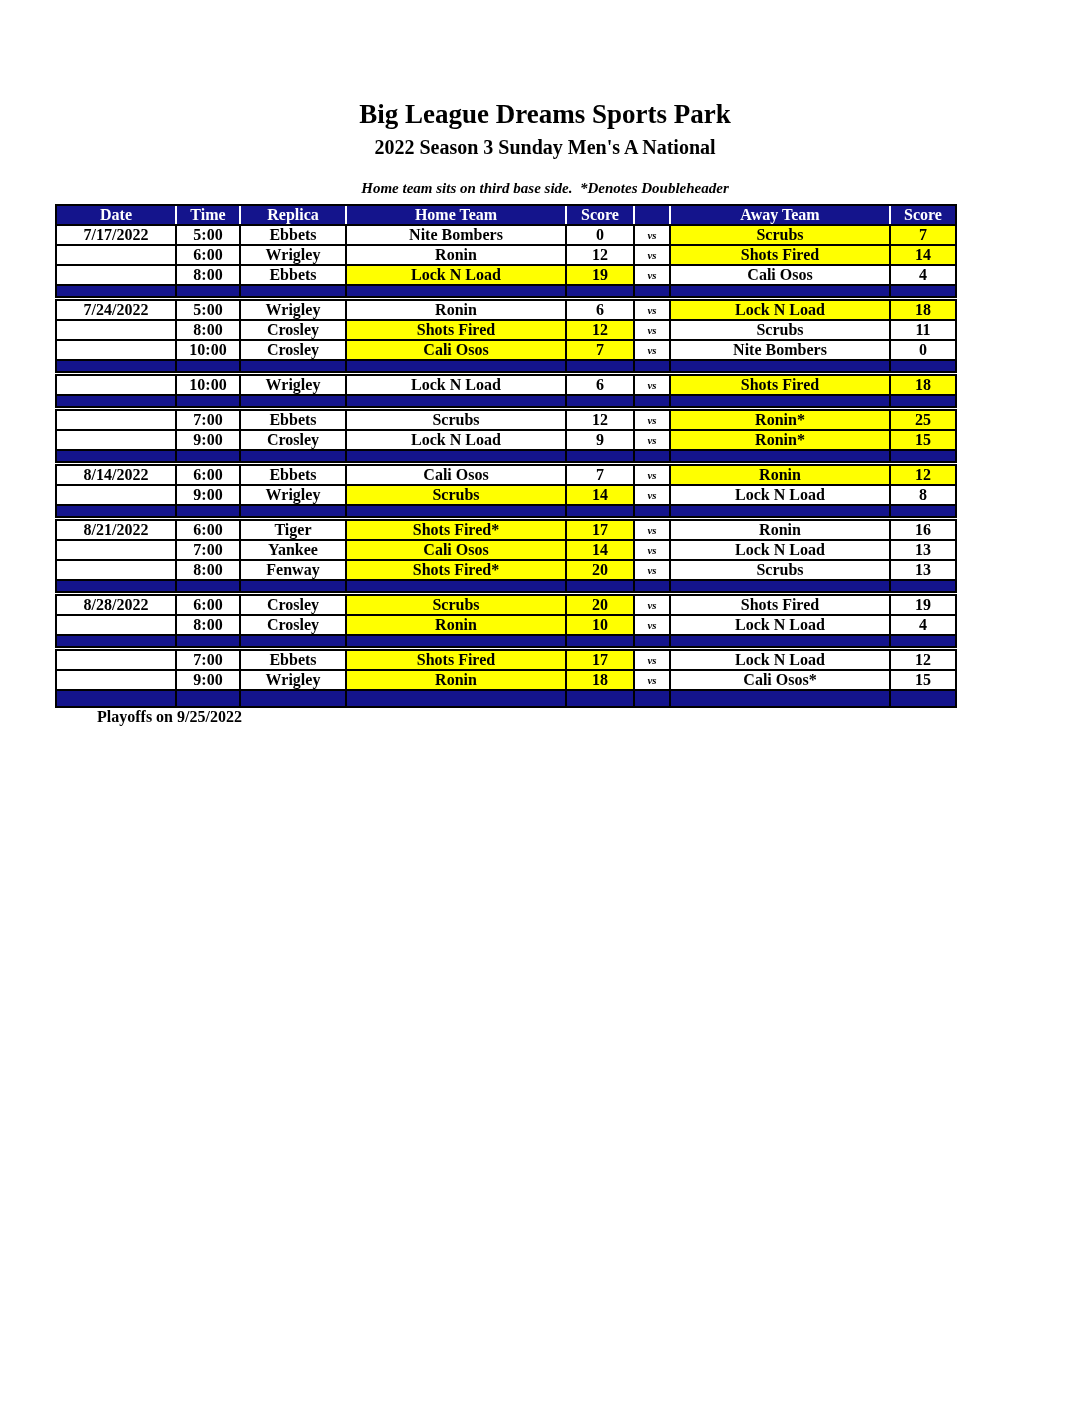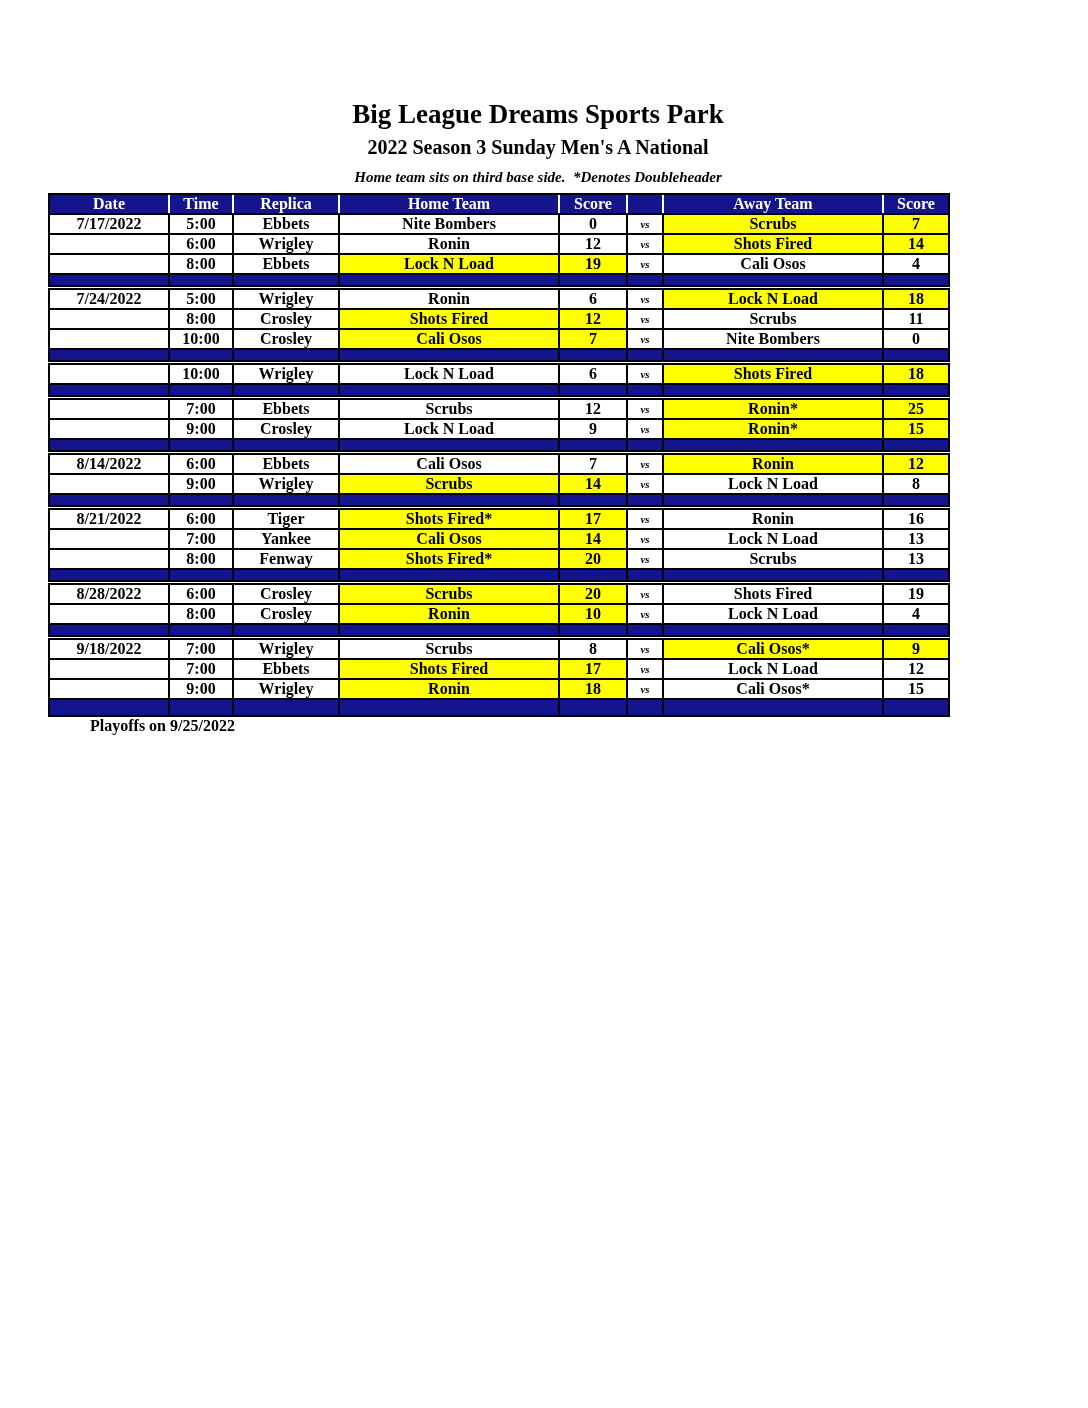--- a/index.html
+++ b/index.html
@@ -1,25 +1,25 @@
 <!DOCTYPE html>
 <html style="--navy: #14148C; --yellow: #FFFF00; --htext: #FFFFFF;"><head>
 <meta charset="utf-8">
 <style>
   :root { --navy:#14148C; --yellow:#FFFF00; --htext:#FFFFFF; }
   * { box-sizing: border-box; }
   body {
     margin:0; width:1088px; height:1408px; background:#ffffff;
     font-family:"Liberation Serif","DejaVu Serif",serif; color:#000;
   }
-  .page { padding-top:100px; }
+  .page { padding-top:100px;padding-left:7px; }
   .title-block { width:900px; margin-left:88px; text-align:center; }
   .title { font-size:27px; font-weight:bold; line-height:1.1; }
   .subtitle { font-size:20px; font-weight:bold; margin-top:6px; }
-  .note { font-size:15px; font-weight:bold; font-style:italic; margin-top:10px; white-space:pre-wrap; }
+  .note { font-size:15px; font-weight:bold; font-style:italic; margin-top:21px; white-space:pre-wrap; }
   table.schedule {
     border-collapse:collapse; table-layout:fixed;
     width:900px; margin-left:48px; margin-top:7px;
   }
   th {
     background:var(--navy); color:var(--htext);
     font-size:16px; font-weight:bold; height:19px; padding:0;
     border-top:2px solid #000; border-bottom:2px solid #000;
     border-left:2px solid #fff; text-align:center;
   }
@@ -366,30 +366,20 @@
           <td class=""></td>
           <td class=""></td>
           <td class=""></td>
           <td class=""></td>
           <td class=""></td>
           <td class=""></td>
           <td class=""></td>
           <td class=""></td>
         </tr>
         <tr>
-          <td class="c-date">9/18/2022</td>
-          <td class="c-time">7:00</td>
-          <td class="c-replica">Wrigley</td>
-          <td class="c-team">Scrubs</td>
-          <td class="c-score">8</td>
-          <td class="c-vs">vs</td>
-          <td class="c-team win">Cali Osos*</td>
-          <td class="c-score win">9</td>
-        </tr>
-        <tr>
           <td class="c-date"></td>
           <td class="c-time">7:00</td>
           <td class="c-replica">Ebbets</td>
           <td class="c-team win">Shots Fired</td>
           <td class="c-score win">17</td>
           <td class="c-vs">vs</td>
           <td class="c-team">Lock N Load</td>
           <td class="c-score">12</td>
         </tr>
         <tr>

